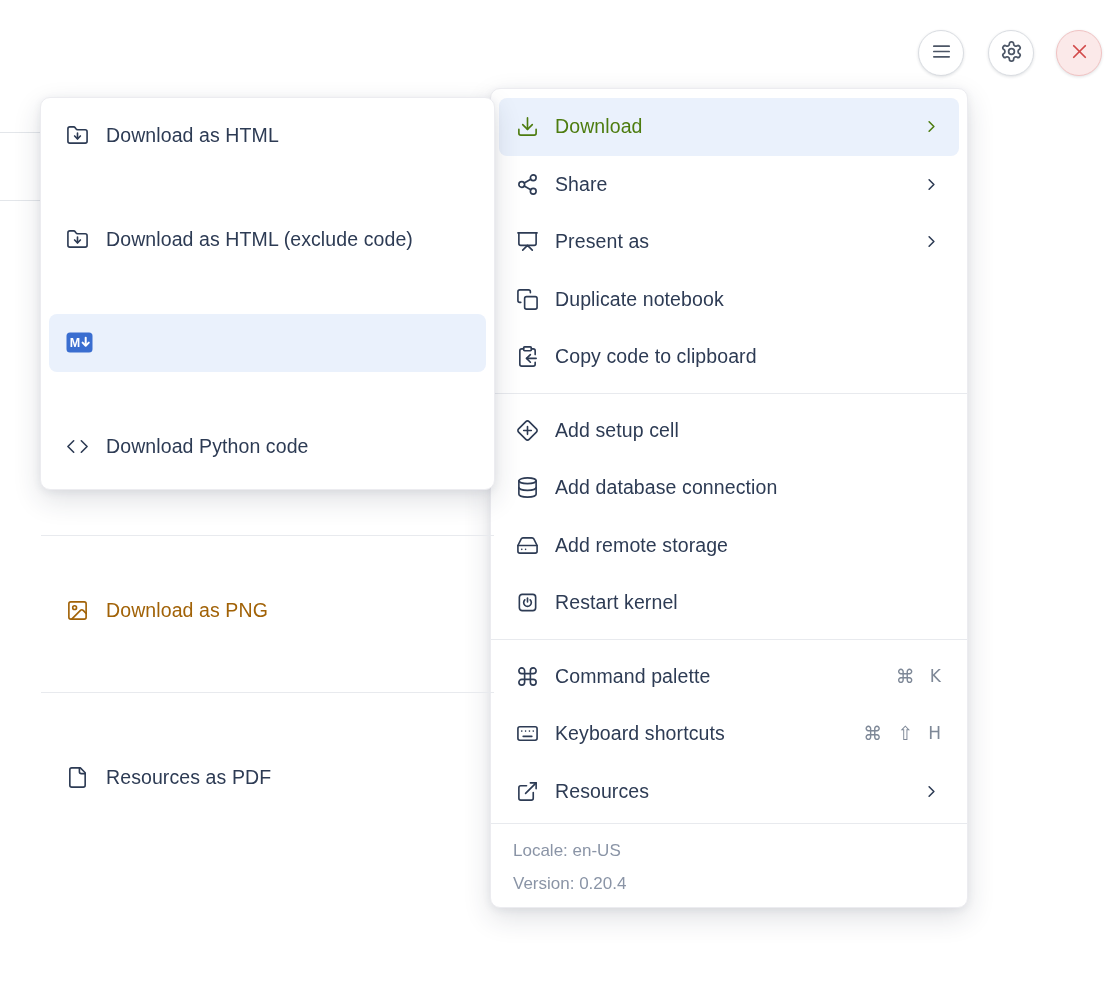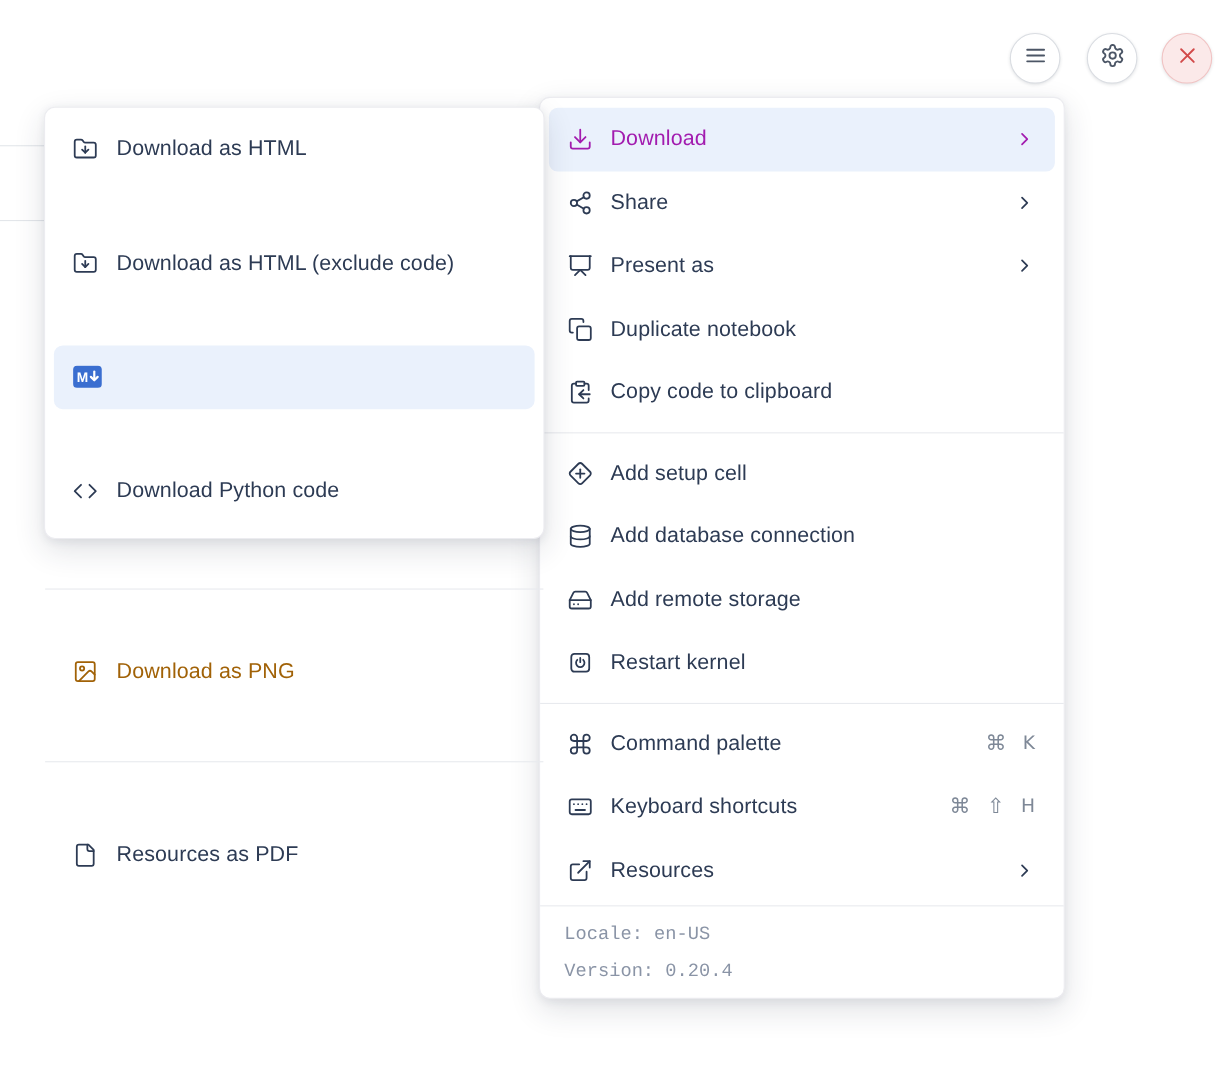--- a/index.html
+++ b/index.html
@@ -52,38 +52,38 @@
     flex:none; height:57.5px; display:flex; align-items:center;
     padding:0 26px 0 25px; cursor:pointer; color:#2d3b54;
   }
   .mrow .micon { flex:none; display:flex; align-items:center; justify-content:center; margin-right:16px; }
   .mrow .micon svg { width:23px; height:23px; fill:none; stroke:currentColor; stroke-width:1.7; stroke-linecap:round; stroke-linejoin:round; display:block; }
   .mrow .mlabel { font-size:19.5px; letter-spacing:.1px; white-space:nowrap; }
   .mrow .spacer { flex:1; }
   .mrow .chev svg { width:19px; height:19px; fill:none; stroke:currentColor; stroke-width:2; stroke-linecap:round; stroke-linejoin:round; display:block; }
   .mrow.hl {
     margin:0 8px; padding:0 18px 0 17px;
-    background:#eaf1fc; border-radius:8px; color:#a21caf;
+    background:#eaf1fc; border-radius:8px; color:#4d7c0f;
   }
   .mrow.disabled { color:#a16207; cursor:default; }
 
   .shortcut { display:flex; align-items:center; gap:15px; color:#7e8897; font-family:"DejaVu Sans",sans-serif; }
   .shortcut .key { font-size:17px; line-height:1; }
   .shortcut .key.sym { font-size:19px; }
 
   
   #download-submenu .mrow { padding:0 20px 0 25px; }
   #download-submenu .mrow.hl { padding:0 12px 0 17px; }
   #download-submenu .micon { margin-right:17px; }
 
   .md-badge svg { width:27px !important; height:21px !important; stroke:none !important; }
 
   
   .menu-footer { flex:none; padding:10px 0 0 22px; }
-  .menu-footer .fline { font-size:17px; line-height:33px; color:#8a94a6; white-space:nowrap;font-family:Liberation Mono, monospace; }
+  .menu-footer .fline { font-size:17px; line-height:33px; color:#8a94a6; white-space:nowrap; }
 </style>
 </head>
 <body>
 
 <div class="bg-line l1"></div>
 <div class="bg-line l2"></div>
 
 <div class="toolbar-btn" id="btn-menu">
   <span><svg viewBox="0 0 24 24">
         <path d="M4 6.5h16"></path>

